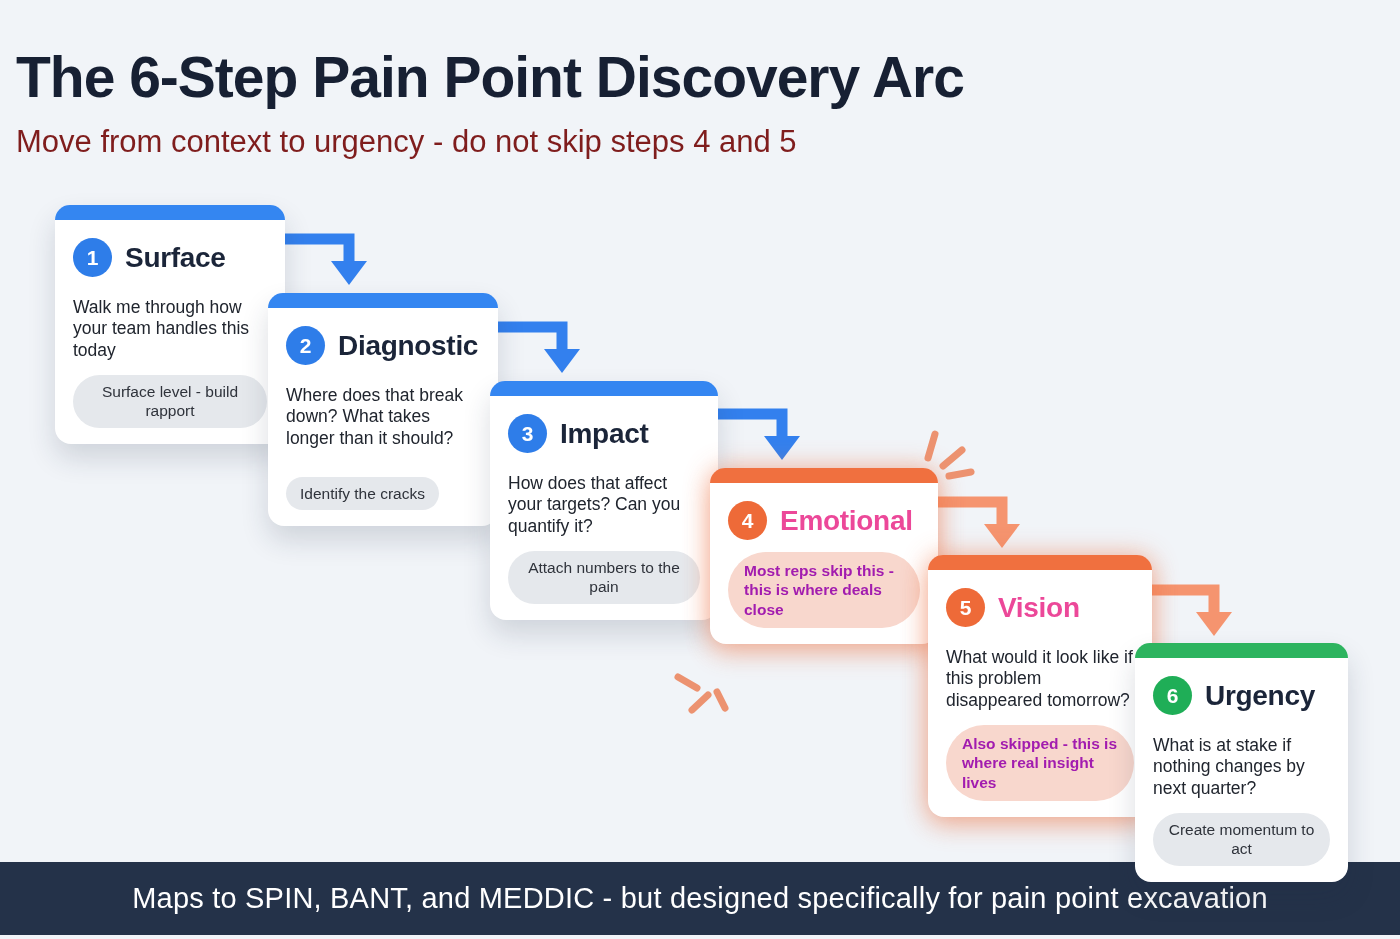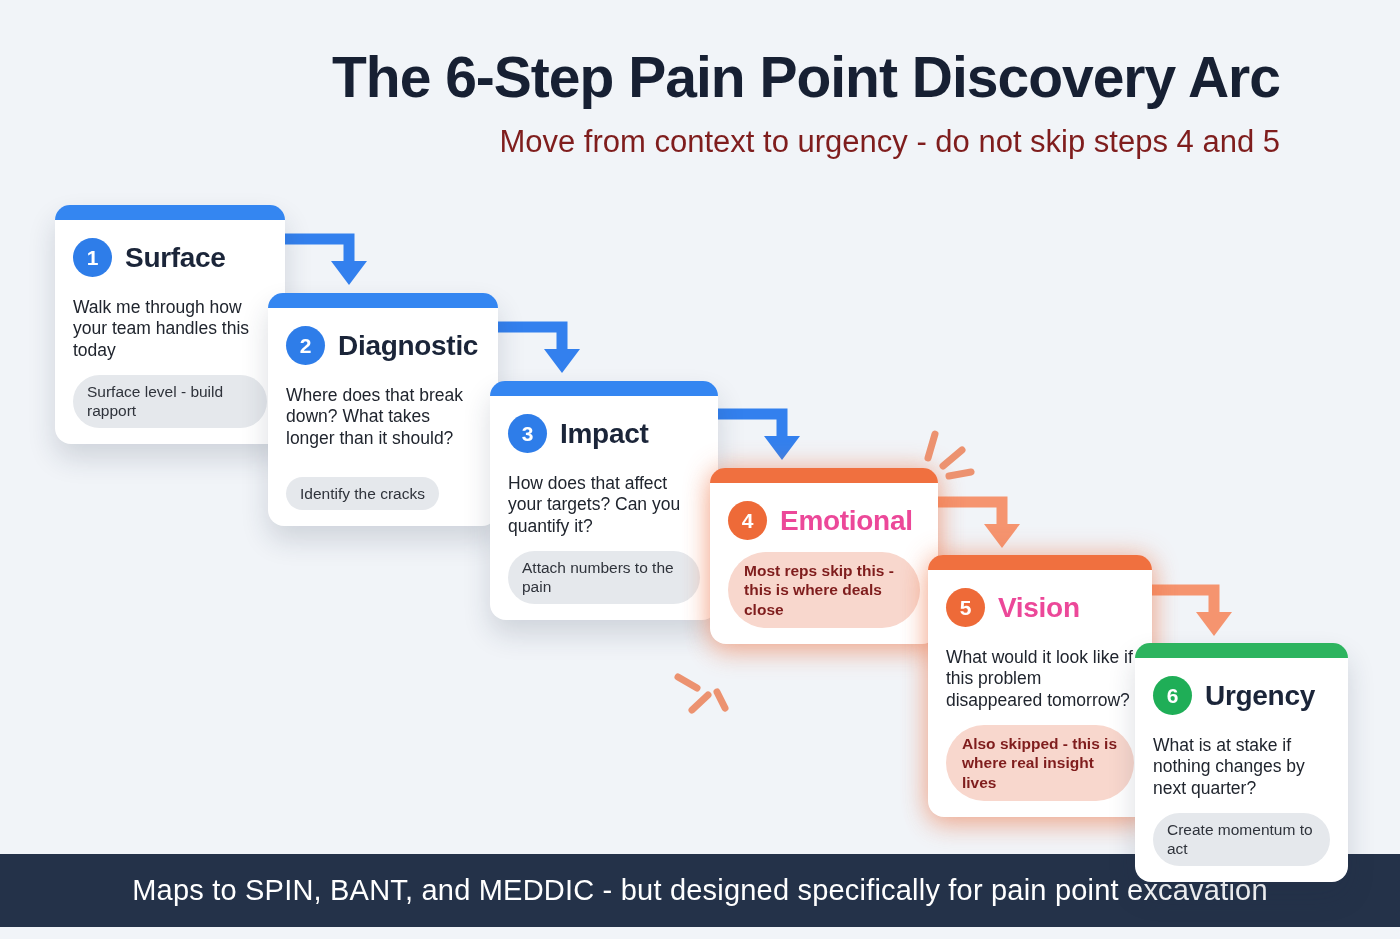--- a/index.html
+++ b/index.html
@@ -10,21 +10,21 @@
     overflow: hidden;
   }
   .canvas {
     position: relative;
     width: 1400px;
     height: 939px;
     background: #f1f4f8;
   }
 
   
-  .header { position: absolute; top: 0; left: 0; width: 1280px; text-align: right; }
+  .header { position: absolute; top: 0; left: 16px; width: 1280px; text-align: left; }
   .main-title {
     margin-top: 44px;
     font-size: 57px;
     font-weight: bold;
     letter-spacing: -1px;
     color: #172033;
   }
   .subtitle {
     margin-top: 14px;
     font-size: 31px;
@@ -73,35 +73,35 @@
     margin-bottom: 14px;
     margin-top: 20px;
   }
   .pill {
     display: inline-block;
     border-radius: 999px;
     font-size: 15.5px;
     padding: 7px 14px;
     line-height: 1.25;
   }
-  .pill-gray { background: #e5e8ec; color: #2f333b; }
-  .pill-warn { background: #f8d7cd; color: #7f1d1d; font-weight: bold; padding: 9px 16px; }
+  .pill-gray { background: #e5e8ec; color: #2f333b; text-align: center; }
+  .pill-warn { background: #f8d7cd; color: #a21caf; font-weight: bold; padding: 9px 16px; }
 
   
   .c1 { z-index: 11; } .c2 { z-index: 12; } .c3 { z-index: 13; }
   .c4 { z-index: 14; } .c5 { z-index: 15; } .c6 { z-index: 16; }
 
   
   .arrow { position: absolute; z-index: 5; }
   .sparkle { position: absolute; z-index: 20; }
 
   
   .footer {
     position: absolute;
-    left: 0; bottom: 12px;
+    left: 0; bottom: 4px;
     width: 1400px; height: 73px;
     background: #243249;
     display: flex; align-items: center; justify-content: center;
   }
   .footer-text {
     color: #ffffff;
     font-size: 29px;
     font-weight: 500;
     letter-spacing: 0.2px;
   }

